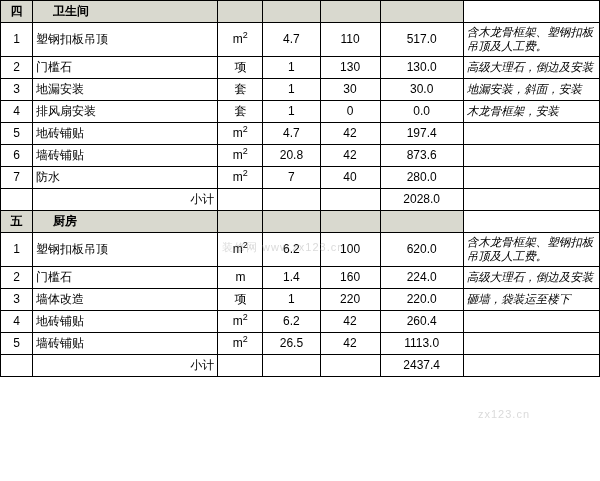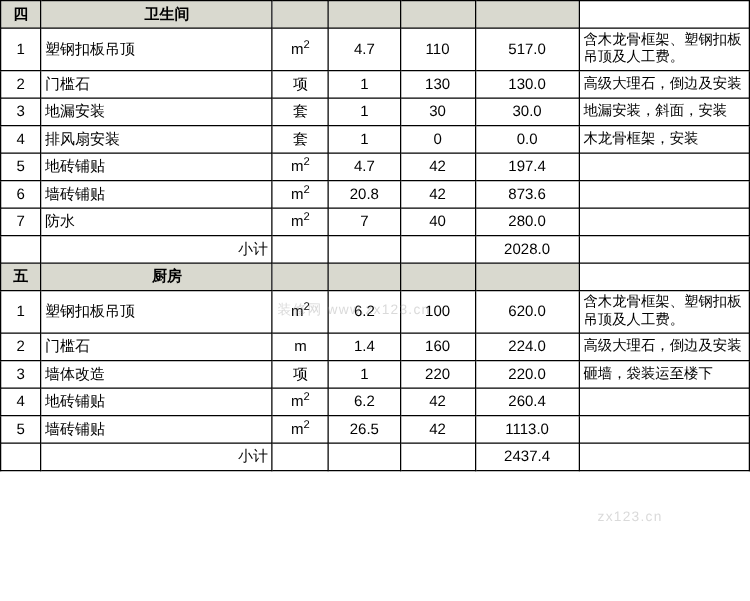--- a/index.html
+++ b/index.html
@@ -49,36 +49,37 @@
   .section-row td {
     background: #d9d9cf;
     font-weight: bold;
     height: 20px;
   }
   .section-row td.sec-idx {
     text-align: center;
     font-weight: bold;
   }
   .section-row td.sec-name {
-    text-align: center;
+    text-align: left;
     padding-left: 20px;
   }
   .section-blank {
     background: #ffffff !important;
   }
   .name-cell {
     text-align: left;
     padding-left: 6px;
     margin-top: 36px;
   }
   .note-cell {
     text-align: left;
     padding-left: 4px;
     font-size: 11.5px;
     line-height: 1.3;
+    font-style: italic;
   }
   .subtotal-row td {
     height: 22px;
   }
   .subtotal-label {
     text-align: right;
     padding-left: 26px;
   }
   .sup {
     font-size: 9px;

